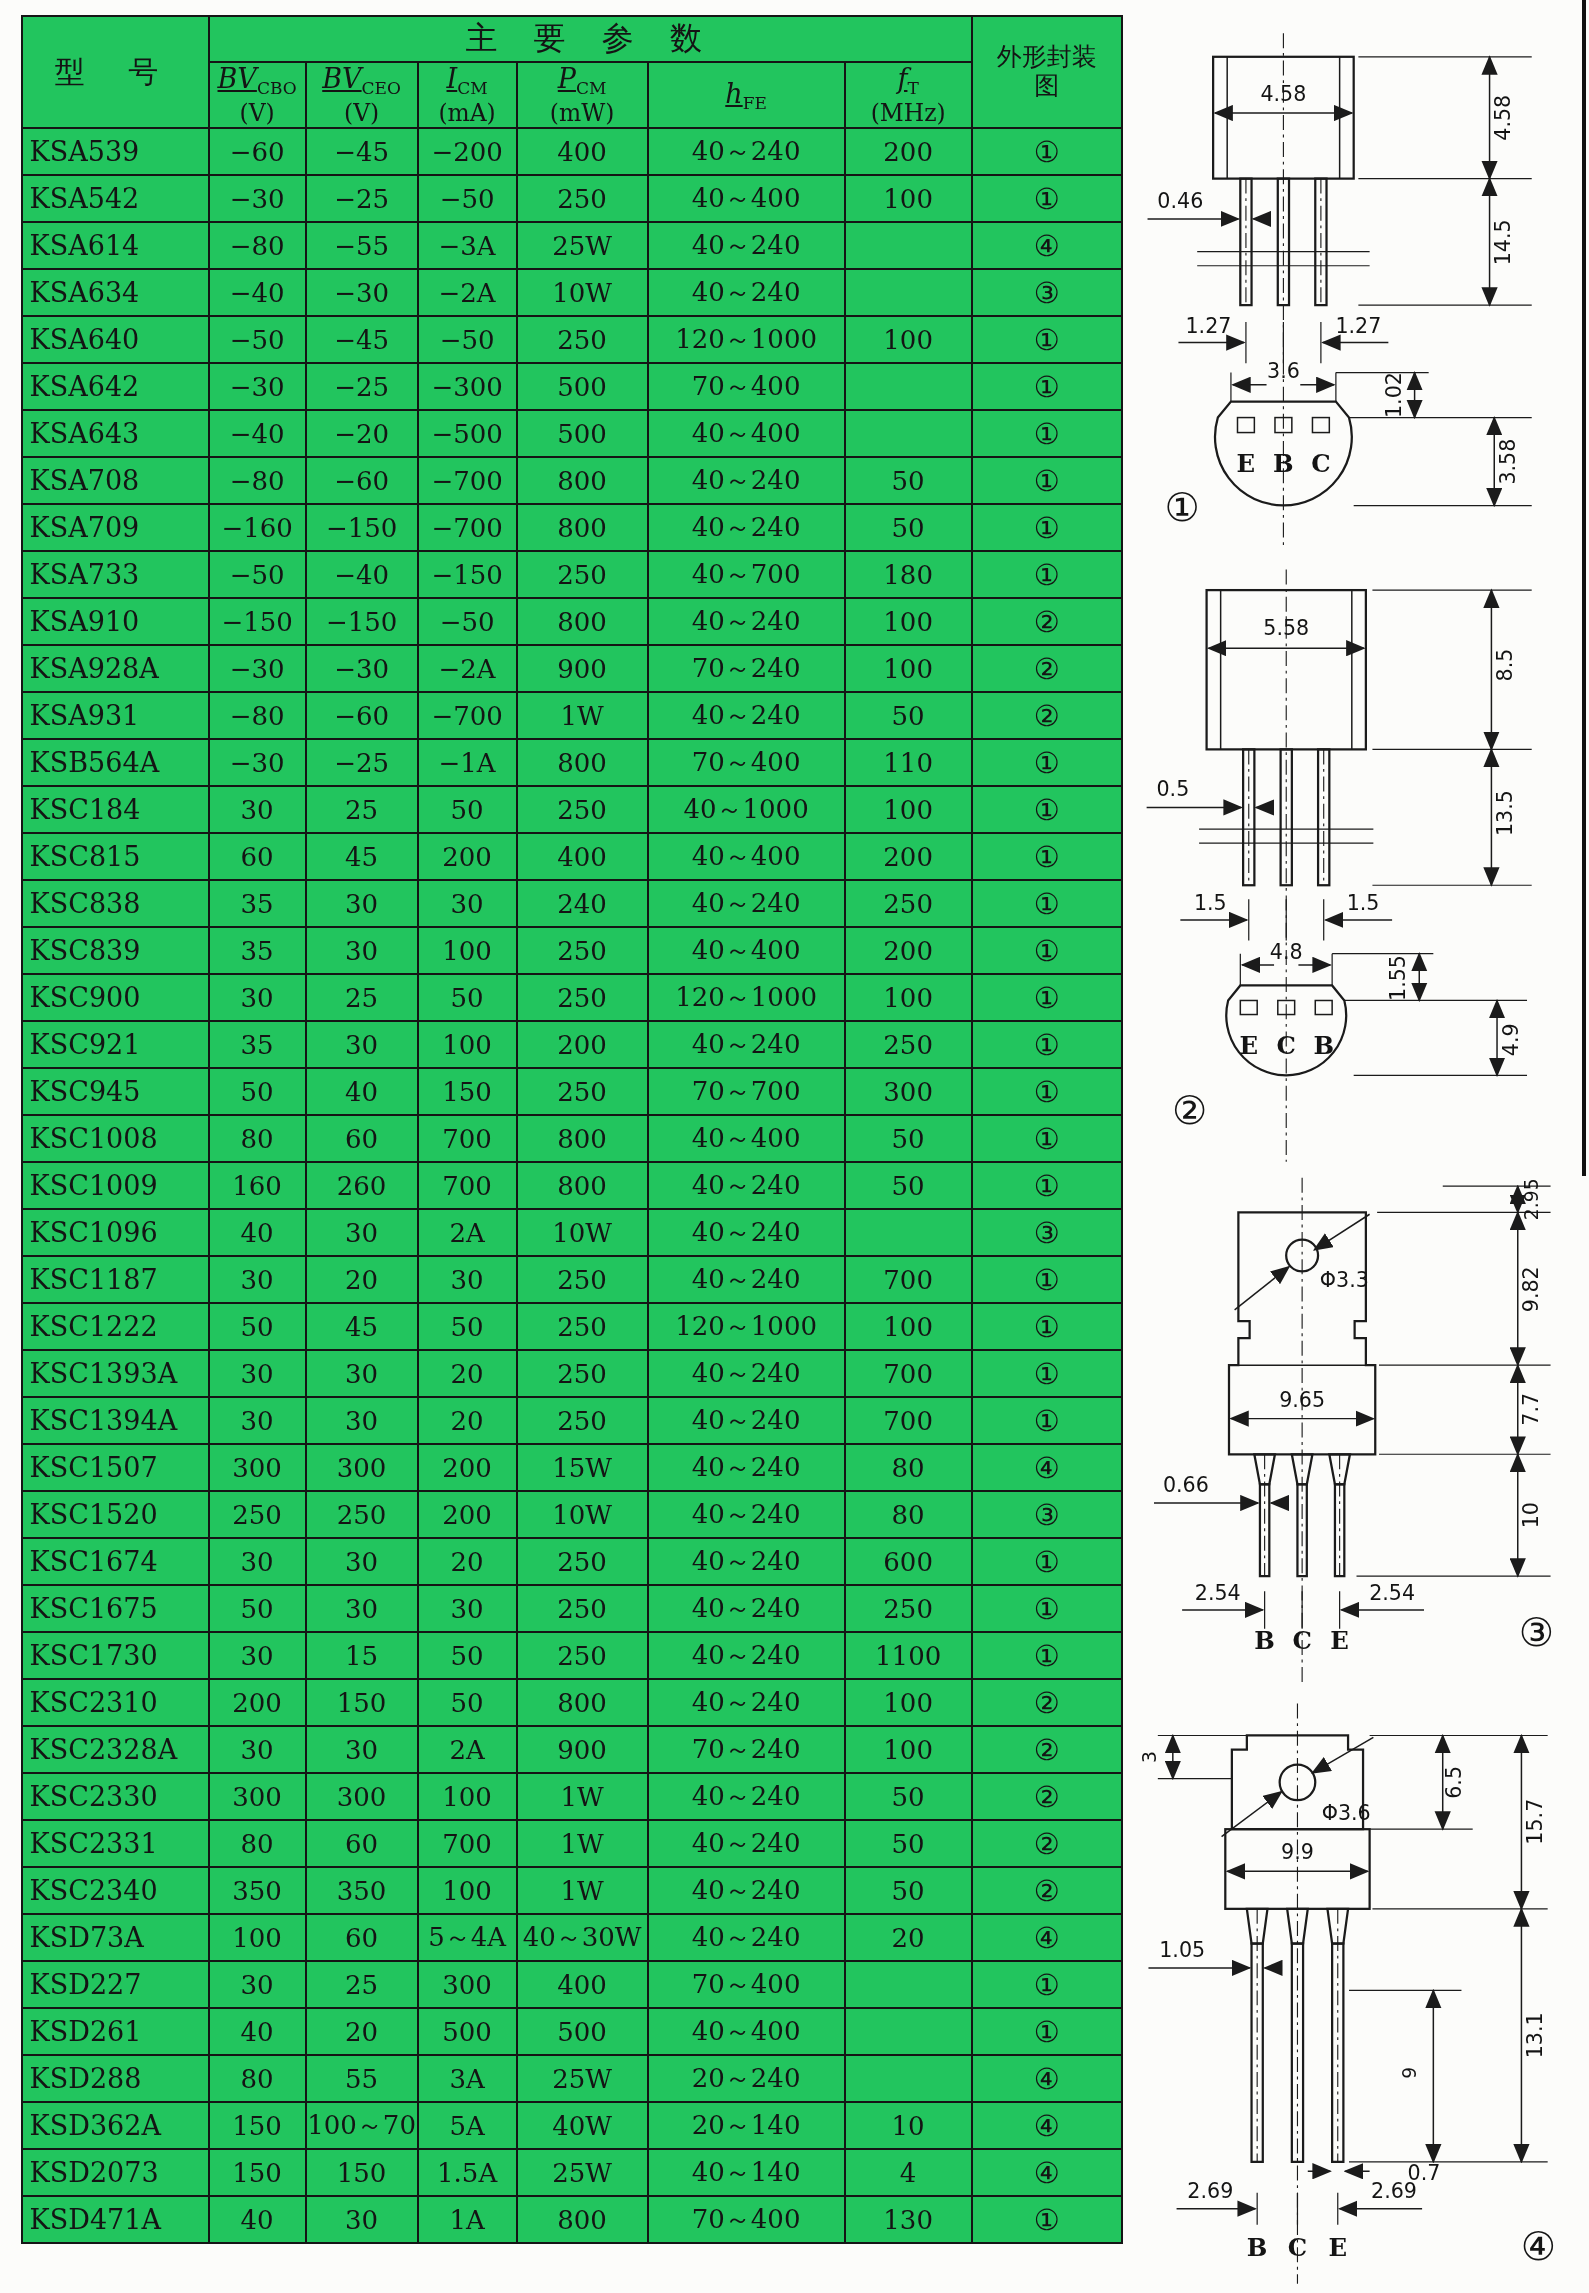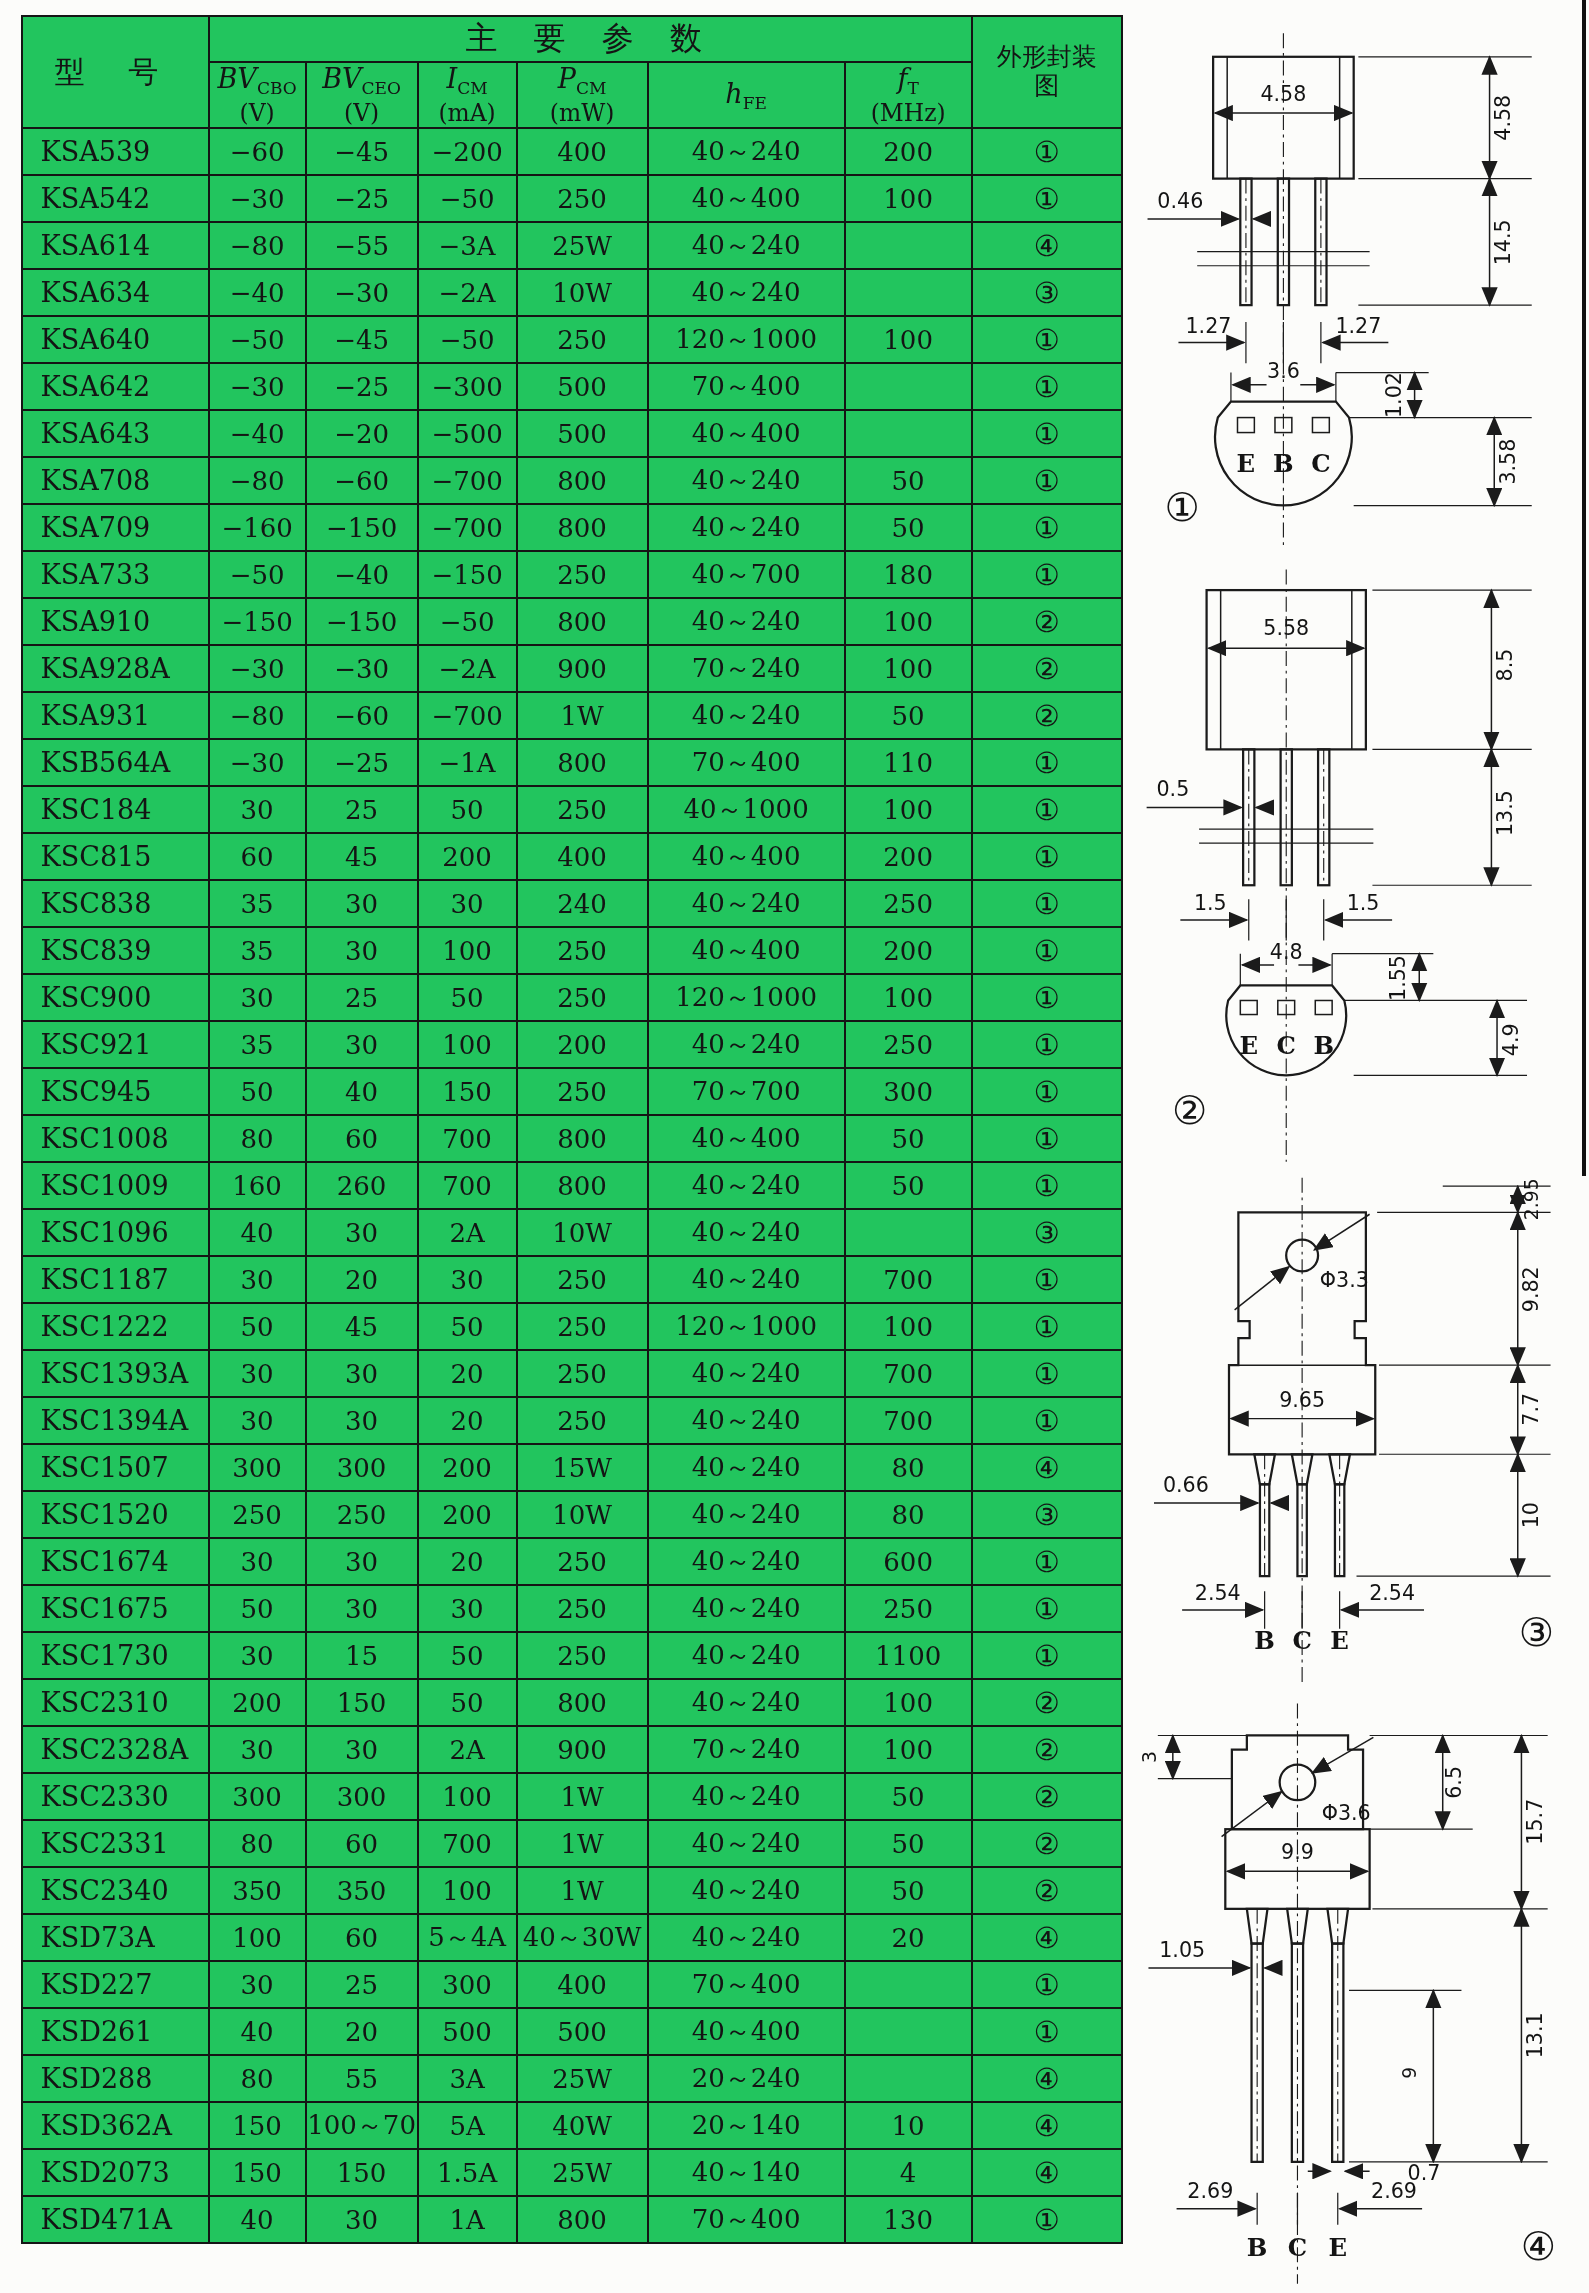--- a/index.html
+++ b/index.html
@@ -18,25 +18,25 @@
   }
   .spec th,.spec td{
     border:2.8px solid #151515;text-align:center;vertical-align:middle;
     padding:0;overflow:hidden;white-space:nowrap;
   }
   .spec thead th{font-weight:normal;}
   .mainh{font-size:32px;letter-spacing:13px;height:43px;font-weight:bold;}
   .modelh{font-size:30px;letter-spacing:17px;font-weight:bold;}
   .pkgh{font-size:25px;line-height:1.15;font-weight:bold;margin-left:48px;}
   .subh{height:60px;font-size:25px;}
-  .subh .sym{font-style:italic;font-size:27px;}
+  .subh .sym{font-style:italic;font-size:27px;text-decoration:underline;}
   .subh sub{font-size:17px;}
   .subh .unit{font-size:23.4px;}
   .spec tbody td{height:45px;font-size:26px;}
-  .spec tbody td.model{text-align:left;padding-left:18px;font-size:27px;}
+  .spec tbody td.model{text-align:left;padding-left:7px;font-size:27px;}
   .spec tbody td.pkg{font-size:29px;}
 
   .diagrams{position:absolute;left:1124px;top:0;width:503px;height:2294px;}
   .dia{position:absolute;left:0;}
   .dia svg{display:block;}
   .outline{fill:none;stroke:#1b1b1b;stroke-width:2.4;}
   .thin{fill:none;stroke:#1b1b1b;stroke-width:1.6;}
   .ext{fill:none;stroke:#1b1b1b;stroke-width:1.3;}
   .cl{fill:none;stroke:#1b1b1b;stroke-width:1.2;stroke-dasharray:16 5 3 5;}
   .dimt{font-family:"DejaVu Sans","Liberation Sans",sans-serif;font-size:22px;fill:#141414;}

